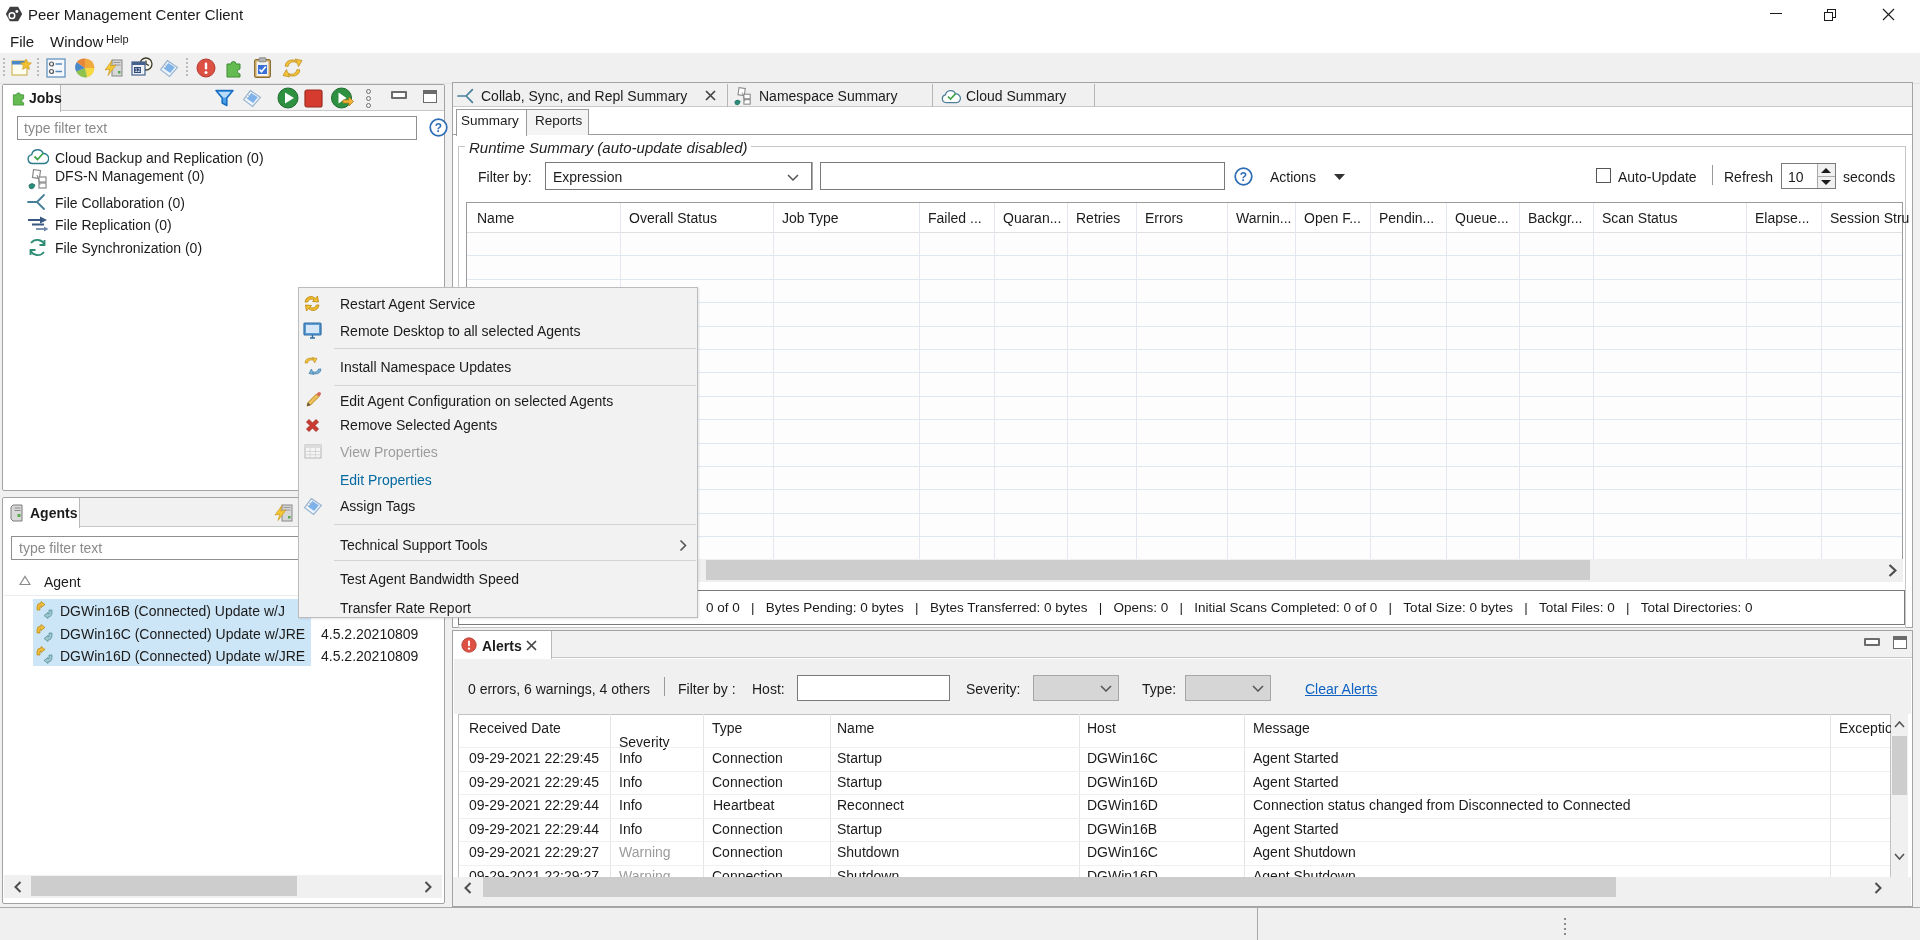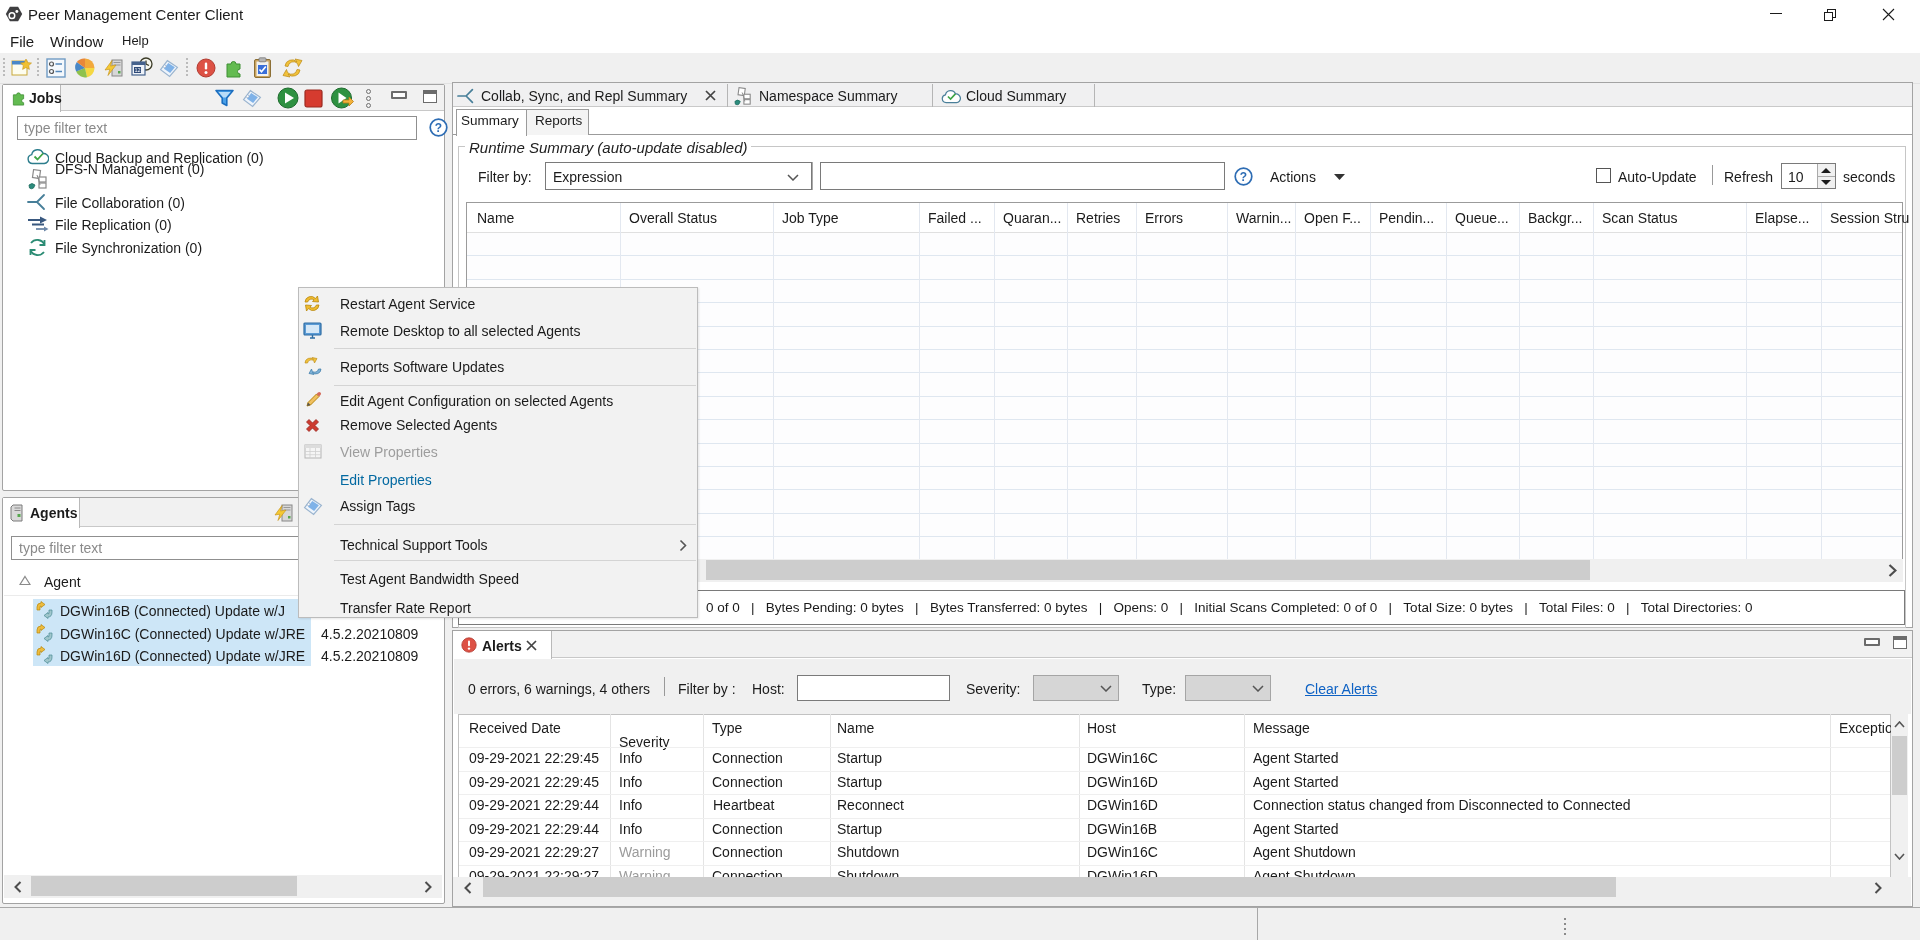--- a/index.html
+++ b/index.html
@@ -23,21 +23,21 @@
 <div class="a" style="left:1770px;top:13px;width:12px;height:1px;background:#1b1b1b;"></div>
 <div class="a" style="left:1827px;top:9px;width:9px;height:9px;border:1px solid #1b1b1b;background:#fff;"></div>
 <div class="a" style="left:1824px;top:12px;width:9px;height:9px;border:1px solid #1b1b1b;background:#fff;"></div>
 <svg class="a" style="left:1882px;top:8px;" width="13" height="13" viewBox="0 0 13 13">
  <path d="M1 1 L12 12 M12 1 L1 12" stroke="#1b1b1b" stroke-width="1.1"></path>
 </svg>
 
 <div class="a" style="left:0;top:30px;width:1920px;height:23px;background:#ffffff;"></div>
 <div class="a tx" style="left:10px;top:33px;font-size:15px;">File</div>
 <div class="a tx" style="left:50px;top:33px;font-size:15px;">Window</div>
-<div class="a tx" style="left:122px;top:33px;font-size:13px;">Help</div>
+<div class="a tx" style="left:106px;top:33px;font-size:11px;">Help</div>
 
 <div class="a" style="left:0;top:53px;width:1920px;height:31px;background:#f0f0f0;border-bottom:1px solid #e2e2e2;" id="toolbar"></div>
 <div id="tbicons">
 
  <div class="a" style="left:3px;top:58px;width:2px;height:20px;background:repeating-linear-gradient(#bbb 0 2px,transparent 2px 4px);"></div>
  <div class="a" style="left:37px;top:58px;width:2px;height:20px;background:repeating-linear-gradient(#bbb 0 2px,transparent 2px 4px);"></div>
  <div class="a" style="left:186px;top:58px;width:2px;height:20px;background:repeating-linear-gradient(#bbb 0 2px,transparent 2px 4px);"></div>
 
  <svg class="a" style="left:11px;top:58px;" width="21" height="21" viewBox="0 0 21 21">
   <rect x="1" y="3" width="15" height="14" fill="#fdfdf0" stroke="#c8a838" stroke-width="1"></rect>
@@ -170,21 +170,21 @@
  </svg>
  <div class="a tx" style="left:55px;top:150px;">Cloud Backup and Replication (0)</div>
 
  <svg class="a" style="left:28px;top:169px;" width="20" height="21" viewBox="0 0 20 21">
   <rect x="5" y="1" width="7" height="8" fill="#fff" stroke="#8a8a8a" stroke-width="1.2" transform="rotate(8 8 5)"></rect>
   <rect x="11" y="8" width="7" height="5" fill="#fff" stroke="#8a8a8a" stroke-width="1.2"></rect>
   <rect x="11" y="14" width="7" height="5" fill="#fff" stroke="#8a8a8a" stroke-width="1.2"></rect>
   <path d="M9 6 q2 5 3 10" stroke="#8a8a8a" stroke-width="1" fill="none"></path>
   <path d="M1 16 q3 -3 6 0 l-1.5 3 q-2 1.5 -4 0 Z" fill="#2c8c7d" stroke="#1d6b5d" stroke-width="0.8"></path>
  </svg>
- <div class="a tx" style="left:55px;top:161px;">DFS-N Management (0)</div>
+ <div class="a tx" style="left:55px;top:168px;">DFS-N Management (0)</div>
 
  <svg class="a" style="left:27px;top:192px;" width="22" height="20" viewBox="0 0 22 20">
   <path d="M1 10 H10 M10 10 L17 3 M10 10 L17 17" stroke="#477f99" stroke-width="1.8" fill="none" stroke-linecap="round"></path>
  </svg>
  <div class="a tx" style="left:55px;top:195px;">File Collaboration (0)</div>
 
  <svg class="a" style="left:27px;top:215px;" width="22" height="19" viewBox="0 0 22 19">
   <path d="M1 5 H13 M5 9.5 H17" stroke="#39587f" stroke-width="2.2"></path>
   <path d="M13 1.5 L20 5 L13 8.5 Z" fill="#39587f"></path>
   <path d="M9 14 H17" stroke="#6c87a8" stroke-width="1.8"></path>
@@ -547,21 +547,21 @@
  </svg>
  <svg class="a" style="left:303px;top:497px;" width="20" height="19" viewBox="0 0 20 19">
   <path d="M1.5 9.5 L9.5 1.5 L18.5 9.5 L9.5 17.5 Z" fill="#eef4fb" stroke="#9ab4cf" stroke-width="1.2" transform="rotate(-8 10 9.5)"></path>
   <path d="M5 9 L10 4 L16 9.2 L10.5 14 Z" fill="#7fb2e8" transform="rotate(-8 10 9.5)"></path>
   <circle cx="6" cy="6.8" r="1.4" fill="#fff" stroke="#8fa8c4" stroke-width="0.7" transform="rotate(-8 10 9.5)"></circle>
  </svg>
 
  <div class="a tx" style="left:340px;top:296px;">Restart Agent Service</div>
  <div class="a tx" style="left:340px;top:323px;">Remote Desktop to all selected Agents</div>
  <div class="a" style="left:334px;top:348px;width:362px;height:1px;background:#d4d4d4;"></div>
- <div class="a tx" style="left:340px;top:359px;">Reports Software Updates</div>
+ <div class="a tx" style="left:340px;top:359px;">Install Namespace Updates</div>
  <div class="a" style="left:334px;top:385px;width:362px;height:1px;background:#d4d4d4;"></div>
  <div class="a tx" style="left:340px;top:393px;">Edit Agent Configuration on selected Agents</div>
  <div class="a tx" style="left:340px;top:417px;">Remove Selected Agents</div>
  <div class="a tx" style="left:340px;top:444px;color:#9d9d9d;">View Properties</div>
  <div class="a tx" style="left:340px;top:472px;color:#0369a1;">Edit Properties</div>
  <div class="a tx" style="left:340px;top:498px;">Assign Tags</div>
  <div class="a" style="left:334px;top:524px;width:362px;height:1px;background:#d4d4d4;"></div>
  <div class="a tx" style="left:340px;top:537px;">Technical Support Tools</div>
  <svg class="a" style="left:679px;top:539px;" width="8" height="13" viewBox="0 0 8 13">
       <path d="M1.5 1.5 L6.5 6.5 L1.5 11.5" stroke="#555" stroke-width="1.6" fill="none"></path>

